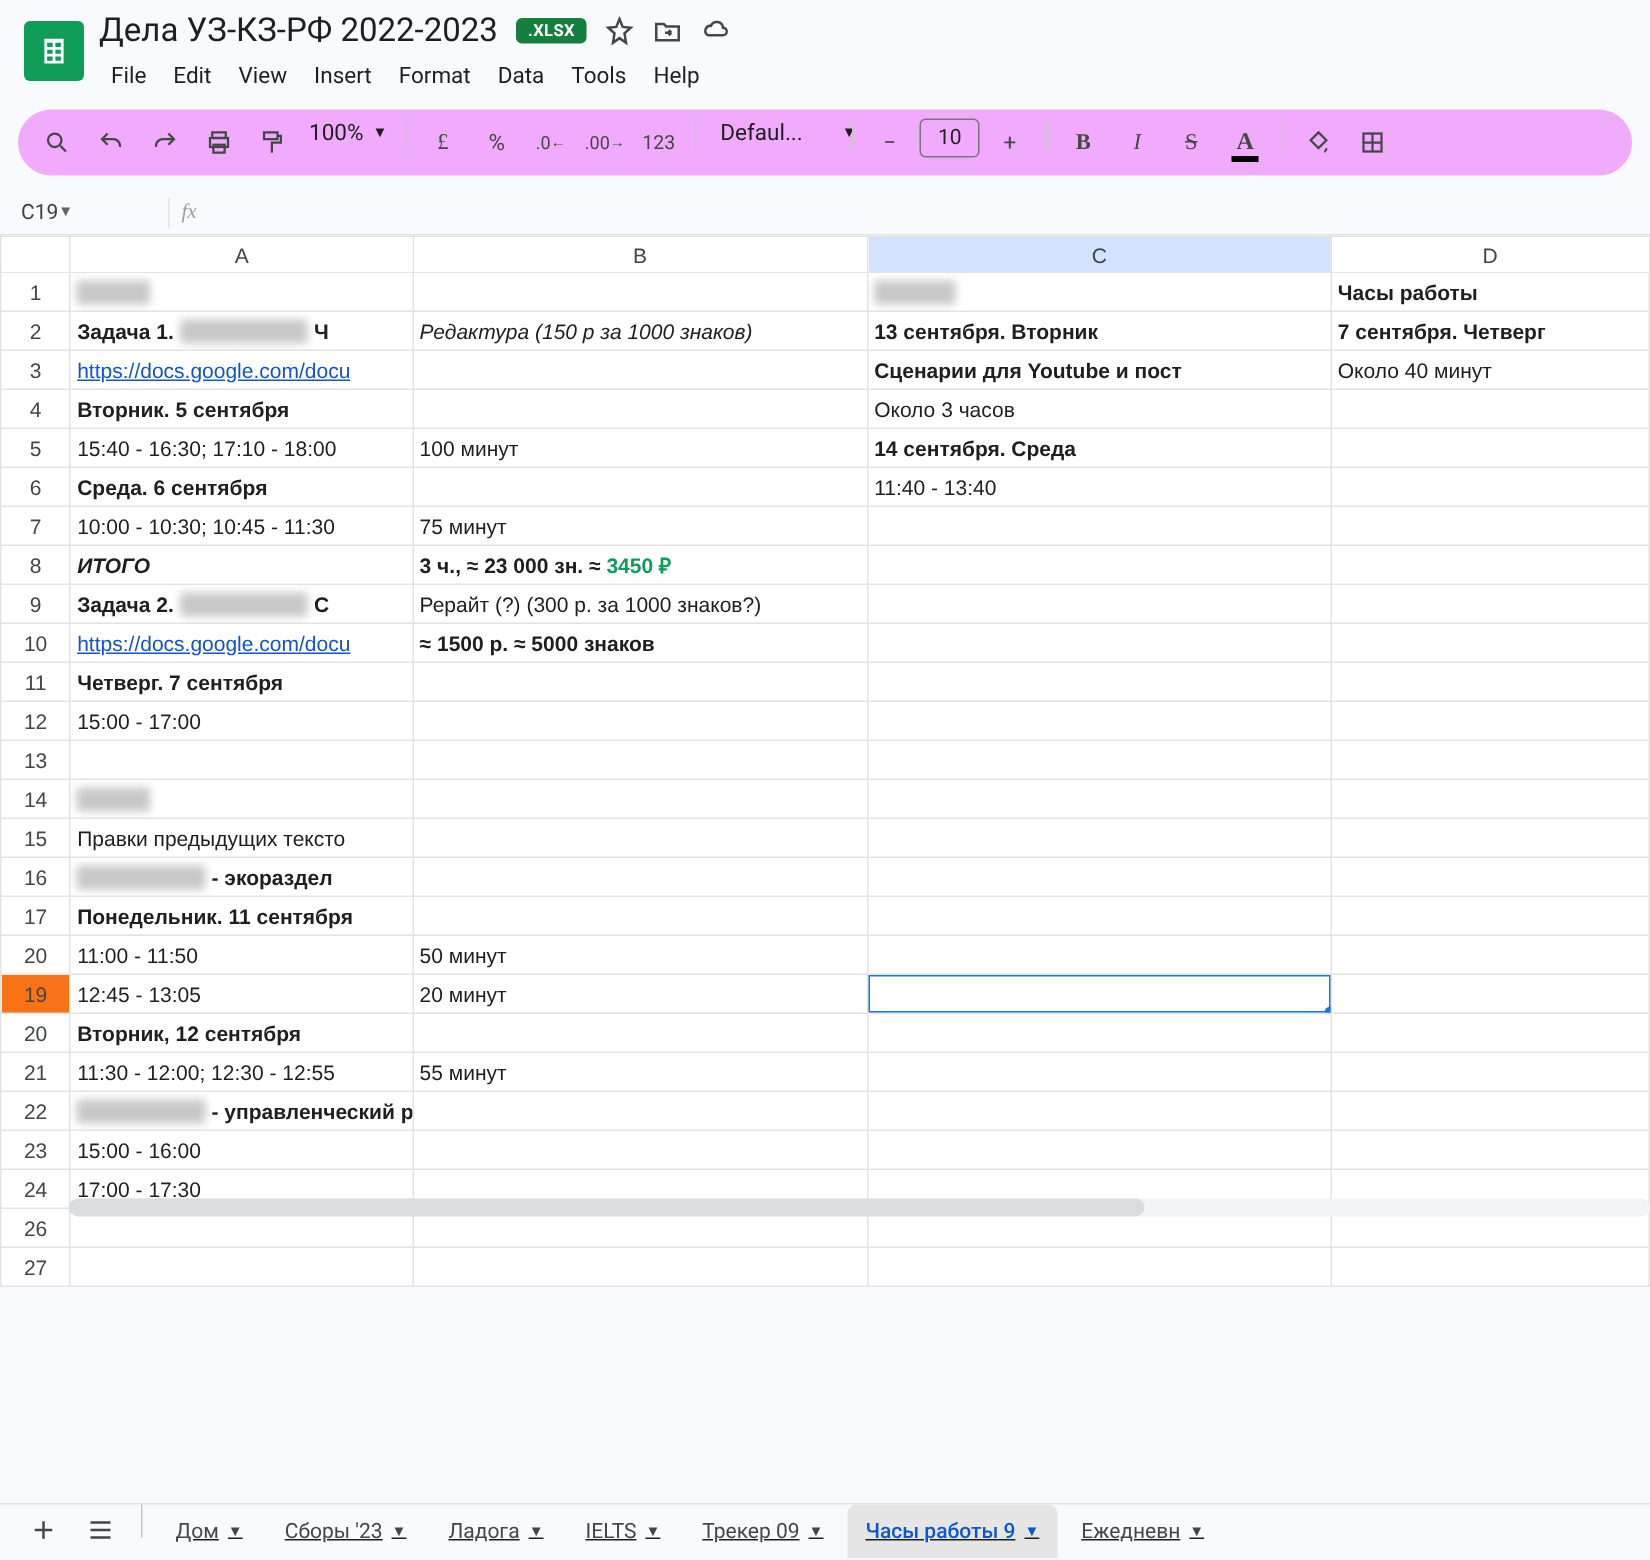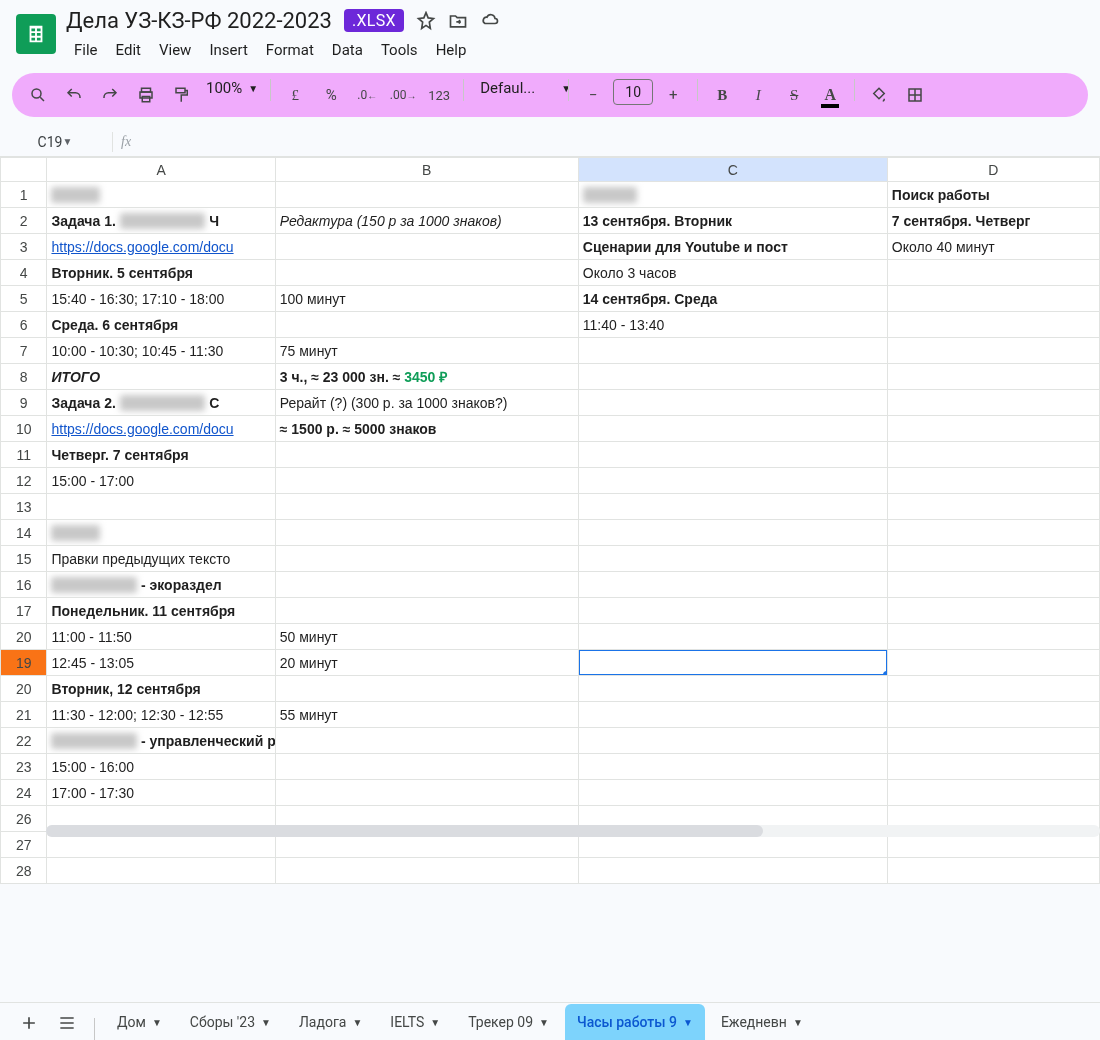--- a/index.html
+++ b/index.html
@@ -5,38 +5,38 @@
 * { box-sizing: border-box; margin: 0; padding: 0; }
 body { font-family: "Google Sans", Roboto, Arial, sans-serif; background: #f8fafd; width: 1100px; height: 1040px; overflow: hidden; color: #1f1f1f; }
 
 
 .doc-header { display: flex; align-items: flex-start; padding: 8px 16px 0 16px; gap: 10px; }
 .logo { width: 40px; height: 40px; background: #0f9d58; border-radius: 4px; display: flex; align-items: center; justify-content: center; margin-top: 6px; flex-shrink: 0; }
 .logo svg { fill: white; }
 .doc-titlebar { display: flex; flex-direction: column; gap: 4px; }
 .title-row { display: flex; align-items: center; gap: 12px; }
 .doc-title { font-size: 22px; font-weight: 400; color: #1f1f1f; }
-.badge-xlsx { background: #6d28d9; color: white; font-size: 16px; font-weight: 400; padding: 2px 8px; border-radius: 4px; letter-spacing: .3px; }
+.badge-xlsx { background: #15803d; color: white; font-size: 11px; font-weight: 700; padding: 2px 8px; border-radius: 4px; letter-spacing: .3px; }
 .title-icon { width: 20px; height: 20px; color: #444746; display: flex; align-items: center; justify-content: center; cursor: pointer; }
 .menubar { display: flex; gap: 2px; }
 .menubar span { padding: 4px 8px; font-size: 15px; color: #1f1f1f; border-radius: 4px; cursor: pointer; }
 
 
 .toolbar { margin: 10px 12px 0 12px; padding: 6px 10px; border-radius: 24px; background: #f0abfc; display: flex; align-items: flex-start; gap: 4px; height: 44px; overflow: hidden; }
 .tbtn { width: 32px; height: 32px; display: flex; align-items: center; justify-content: center; border-radius: 4px; cursor: pointer; color: #444746; font-size: 15px; }
 .tsep { width: 1px; height: 22px; background: #c7c7c7; margin: 0 4px; }
 .zoom { font-size: 15px; padding: 0 4px; cursor: pointer; display: flex; align-items: center; gap: 6px; }
 .fontname { font-size: 15px; padding: 0 8px; display: flex; align-items: center; gap: 26px; cursor: pointer; width: 88px; }
 .fontsize-box { border: 1px solid #747775; border-radius: 4px; width: 40px; height: 26px; display: flex; align-items: center; justify-content: center; font-size: 14px; }
 .textcolor-A { position: relative; font-weight: 700; font-size: 16px; font-family: Georgia, serif; }
 .textcolor-A::after { content: ""; position: absolute; left: -3px; right: -3px; bottom: -4px; height: 4px; background: #000; }
 
 
 .fxbar { display: flex; align-items: center; border-bottom: 1px solid #e1e3e1; height: 30px; margin-top: 10px; padding-left: 6px; }
-.namebox { width: 98px; font-size: 14px; color: #3c4043; padding: 0 8px; display: flex; align-items: center; justify-content: center; }
+.namebox { width: 98px; font-size: 14px; color: #3c4043; padding: 0 8px; display: flex; align-items: center; justify-content: flex-start; }
 .namebox .caret { font-size: 10px; color: #5f6368; }
 .fx-sep { width: 1px; height: 20px; background: #e1e3e1; margin: 0 8px; }
 .fx-sym { font-style: italic; font-family: Georgia, serif; color: #9aa0a6; font-size: 14px; margin-right: 8px; }
 .fx-input { flex: 1; border: none; background: transparent; font-size: 14px; outline: none; }
 
 
 .grid-wrap { position: relative; background: white; }
 table.sheet { border-collapse: collapse; table-layout: fixed; width: 1100px; }
 table.sheet th, table.sheet td { border: 1px solid #e1e3e1; font-size: 14px; font-family: Arial, sans-serif; color: #1f1f1f; height: 26px; padding: 0 4px; white-space: nowrap; overflow: hidden; text-align: left; vertical-align: middle; }
 table.sheet thead th { background: #fff; text-align: center; font-weight: 400; color: #444746; height: 24px; position: sticky; top: 0; }
@@ -53,25 +53,25 @@
 .red-blur { display: inline-block; background: #c8c8c8; color: transparent; filter: blur(3px); border-radius: 2px; }
 .green-money { color: #0f9d58; font-weight: 700; }
 .col-d-header { font-weight: 700; font-size: 18px; }
 
 
 .cell-selected { position: relative; }
 .cell-selected::after { content: ""; position: absolute; inset: -1px; border: 2px solid #1a73e8; pointer-events: none; }
 .sel-handle { position: absolute; right: -4px; bottom: -4px; width: 8px; height: 8px; background: #1a73e8; border-radius: 50%; }
 
 
-.sheetbar { position: absolute; left: 0; right: 0; bottom: 0; height: 38px; background: #f8fafd; display: flex; align-items: flex-end; gap: 4px; padding: 0 12px; border-top: 1px solid #e1e3e1; }
+.sheetbar { position: absolute; left: 0; right: 0; bottom: 0; height: 38px; background: #f8fafd; display: flex; align-items: flex-start; gap: 4px; padding: 0 12px; border-top: 1px solid #e1e3e1; text-decoration: underline; }
 .sb-btn { width: 34px; height: 34px; display:flex; align-items:center; justify-content:center; border-radius: 6px; cursor: pointer; color:#444746; }
 .sb-sep { width:1px; height:22px; background:#c7c7c7; margin:0 6px; }
 .tab { display:flex; align-items:center; gap:6px; padding: 0 12px; height: 36px; font-size:14px; color:#444746; cursor:pointer; border-radius: 6px 6px 0 0; }
-.tab.active { background:#7dd3fc; color:#0b57d0; font-weight:500; }
+.tab.active { background:#e5e5e5; color:#0b57d0; font-weight:500; }
 .tab .caret { font-size:10px; }
 
 
 .hscroll { position:absolute; left:46px; right:0; bottom:44px; height:18px; display:flex; align-items:center; }
 .hscroll-track { flex:1; height:12px; background:#f1f3f4; border-radius:6px; position:relative; }
 .hscroll-thumb { position:absolute; left:0; width:68%; top:0; bottom:0; background:#dadce0; border-radius:6px; }
 
 svg { display: block; }
 </style>
 </head>
@@ -219,21 +219,21 @@
           <th class="col-active">C</th>
           <th>D</th>
         </tr>
       </thead>
     <tbody id="gridbody">
         <tr>
           <td class="rowhdr">1</td>
           <td class=""><span class="red-blur">xxxxxxx</span></td>
           <td></td>
           <td class="bold"><span class="red-blur">xxxxxxx</span></td>
-          <td class="col-d-header">Поиск работы</td>
+          <td class="col-d-header">Часы работы</td>
         </tr>
         <tr>
           <td class="rowhdr">2</td>
           <td class="bold"><b>Задача 1. </b><span class="red-blur">xxxxxxxxxxx</span> <b>Ч</b></td>
           <td class="italic">Редактура (150 р за 1000 знаков)</td>
           <td class="bold">13 сентября. Вторник</td>
           <td class="bold">7 сентября. Четверг</td>
         </tr>
         <tr>
           <td class="rowhdr">3</td>
@@ -398,27 +398,20 @@
           <td></td>
           <td></td>
         </tr>
         <tr>
           <td class="rowhdr">27</td>
           <td></td>
           <td></td>
           <td></td>
           <td></td>
         </tr>
-        <tr>
-          <td class="rowhdr">28</td>
-          <td></td>
-          <td></td>
-          <td></td>
-          <td></td>
-        </tr>
       </tbody>
   </table>
   <div class="hscroll">
       <div class="hscroll-track">
         <div class="hscroll-thumb"></div>
       </div>
     </div>
 </div>
 
 <div class="sheetbar">

